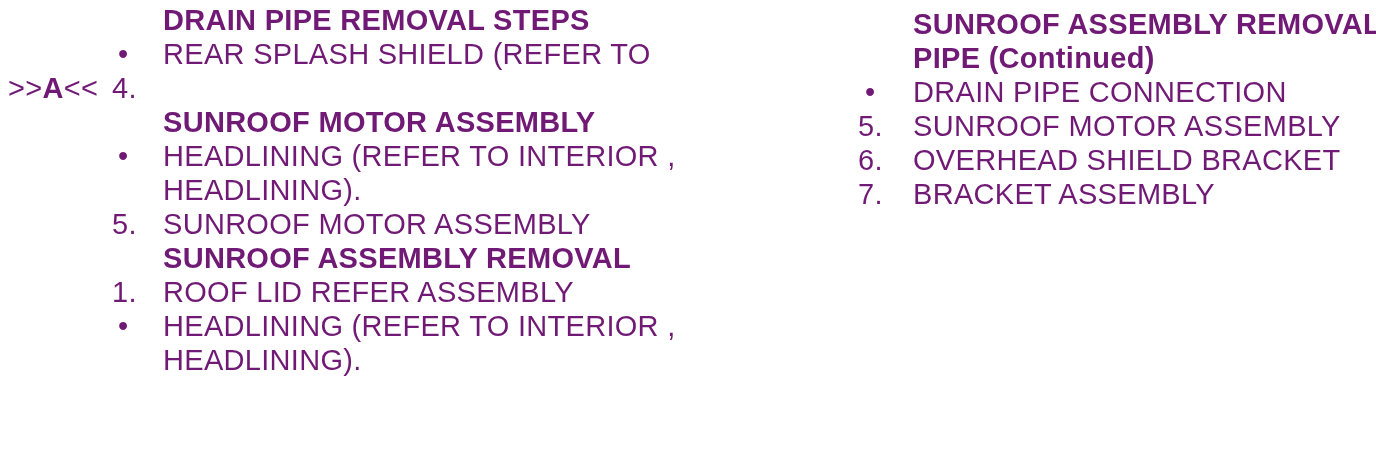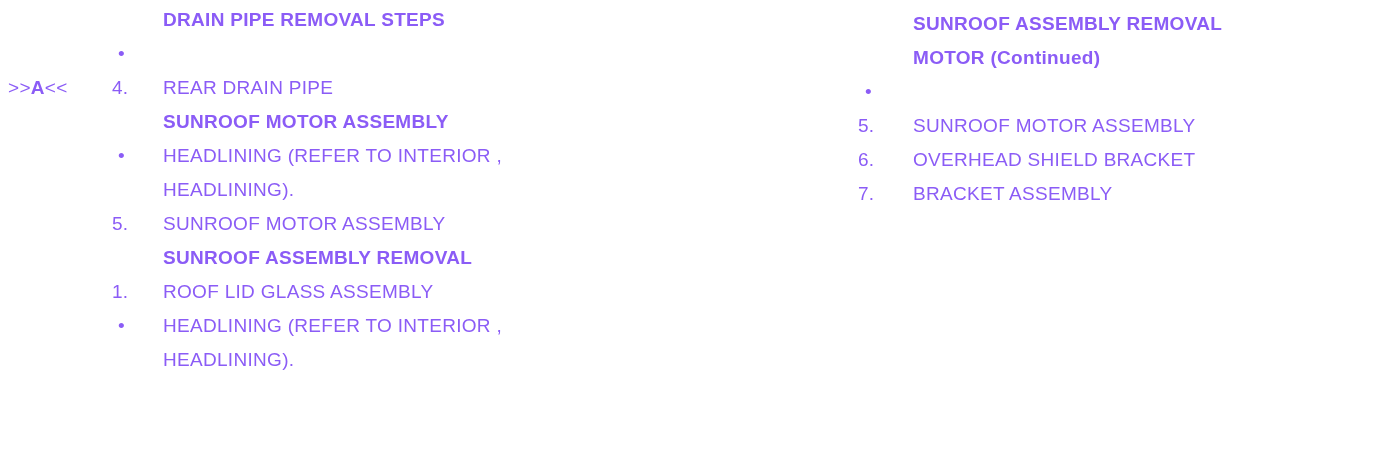--- a/index.html
+++ b/index.html
@@ -1,23 +1,23 @@
 <!DOCTYPE html>
 <html><head>
 <meta charset="utf-8">
 <style>
   html, body { margin: 0; padding: 0; background: #ffffff; }
   .page {
     position: relative;
     width: 1376px;
     height: 476px;
     background: #ffffff;
-    color: #8b5cf6;
+    color: #701a75;
     font-family: "Liberation Sans", sans-serif;
-    font-size: 19px;
+    font-size: 29px;
     line-height: 34px;
     letter-spacing: 0.3px;
     overflow: hidden;
   }
   .col { position: absolute; top: 0; }
   .col-left  { left: 8px;   top: 3px; width: 770px; }
   .col-right { left: 858px; top: 7px; width: 514px; }
   .line { display: flex; height: 34px; white-space: pre; align-items: flex-start; }
   .cell { flex: none; display: block; }
   .cell-marker { width: 104px; }
@@ -38,27 +38,27 @@
 
     <div class="line heading">
       <span class="cell cell-marker"></span>
       <span class="cell cell-prefix"></span>
       <span class="txt">DRAIN PIPE REMOVAL STEPS</span>
     </div>
 
     <div class="line">
       <span class="cell cell-marker"></span>
       <span class="cell cell-prefix bullet">•</span>
+      <span class="txt">REAR SPLASH SHIELD (REFER TO</span>
     </div>
 
 
     <div class="line">
       <span class="cell cell-marker"><span>&gt;&gt;</span><span class="mk-letter">A</span><span>&lt;&lt;</span></span>
       <span class="cell cell-prefix">4.</span>
-      <span class="txt">REAR DRAIN PIPE</span>
     </div>
 
     <div class="line heading">
       <span class="cell cell-marker"></span>
       <span class="cell cell-prefix"></span>
       <span class="txt">SUNROOF MOTOR ASSEMBLY</span>
     </div>
 
 
     <div class="line">
@@ -82,21 +82,21 @@
     <div class="line heading">
       <span class="cell cell-marker"></span>
       <span class="cell cell-prefix"></span>
       <span class="txt">SUNROOF ASSEMBLY REMOVAL</span>
     </div>
 
 
     <div class="line">
       <span class="cell cell-marker"></span>
       <span class="cell cell-prefix">1.</span>
-      <span class="txt">ROOF LID GLASS ASSEMBLY</span>
+      <span class="txt">ROOF LID REFER ASSEMBLY</span>
     </div>
 
     <div class="line">
       <span class="cell cell-marker"></span>
       <span class="cell cell-prefix bullet">•</span>
       <span class="txt">HEADLINING (REFER TO INTERIOR ,</span>
     </div>
 
     <div class="line">
       <span class="cell cell-marker"></span>
@@ -108,25 +108,26 @@
 
   <section class="col col-right">
 
     <div class="line heading">
       <span class="cell cell-prefix"></span>
       <span class="txt">SUNROOF ASSEMBLY REMOVAL</span>
     </div>
 
     <div class="line heading">
       <span class="cell cell-prefix"></span>
-      <span class="txt">MOTOR (Continued)</span>
+      <span class="txt">PIPE (Continued)</span>
     </div>
 
     <div class="line">
       <span class="cell cell-prefix bullet">•</span>
+      <span class="txt">DRAIN PIPE CONNECTION</span>
     </div>
 
     <div class="line">
       <span class="cell cell-prefix">5.</span>
       <span class="txt">SUNROOF MOTOR ASSEMBLY</span>
     </div>
 
     <div class="line">
       <span class="cell cell-prefix">6.</span>
       <span class="txt">OVERHEAD SHIELD BRACKET</span>

